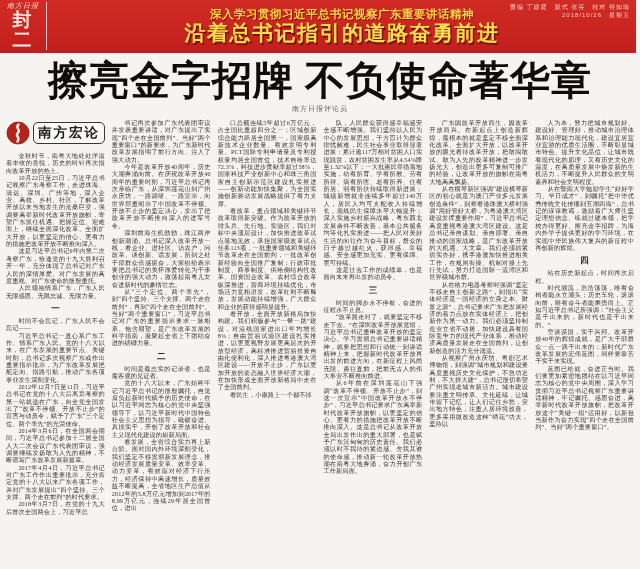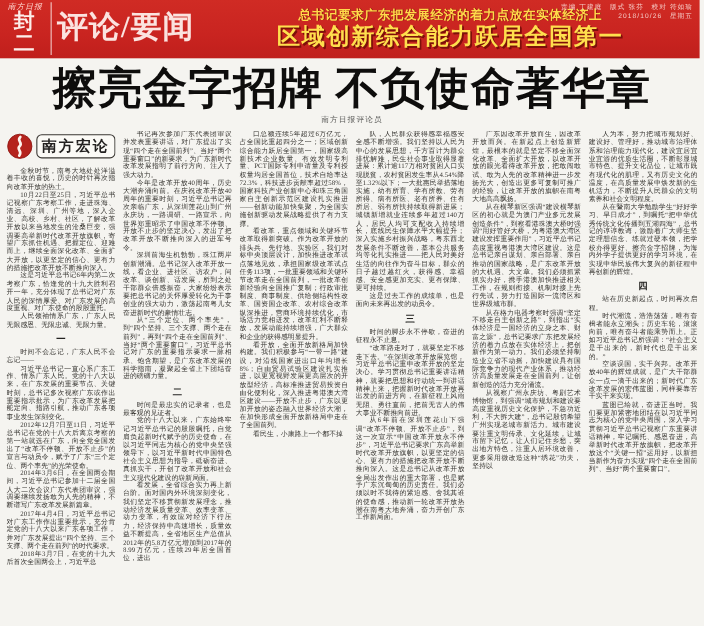--- a/index.html
+++ b/index.html
@@ -74,24 +74,23 @@
 </head>
 <body>
 
 <div class="page">
 
   <header class="banner">
     <div class="masthead">
       <div class="paper-name">南方日报</div>
       <div class="edition">封二</div>
     </div>
-    <div class="section-title">评论/要闻</div>
     <div class="slogans">
-      <div class="slogan-small">总书记要求广东把发展经济的着力点放在实体经济上</div>
-      <div class="slogan-large">区域创新综合能力跃居全国第一</div>
+      <div class="slogan-small">深入学习贯彻习近平总书记视察广东重要讲话精神</div>
+      <div class="slogan-large">沿着总书记指引的道路奋勇前进</div>
     </div>
     <div class="banner-meta">
       <div>责编 丁建庭　版式 张芬　校对 符如瑜</div>
       <div>2018/10/26　星期五</div>
     </div>
   </header>
 
   <h1 class="headline">擦亮金字招牌 不负使命著华章</h1>
   <div class="byline">南方日报评论员</div>
 

